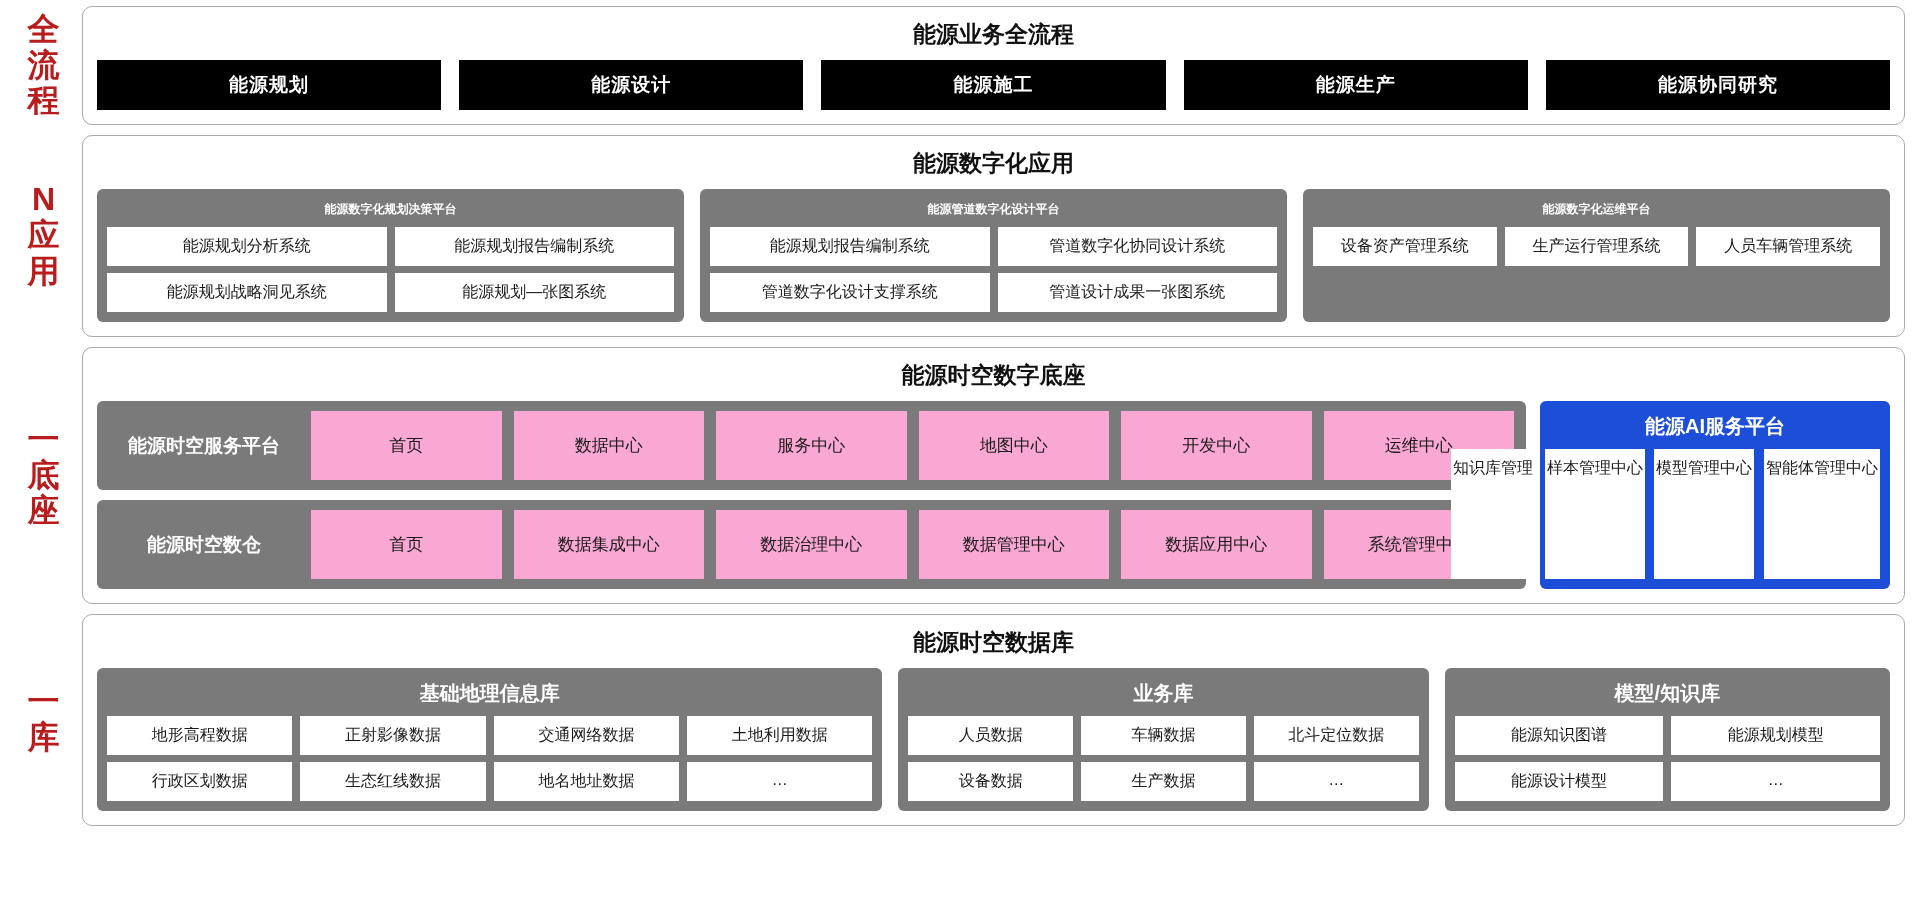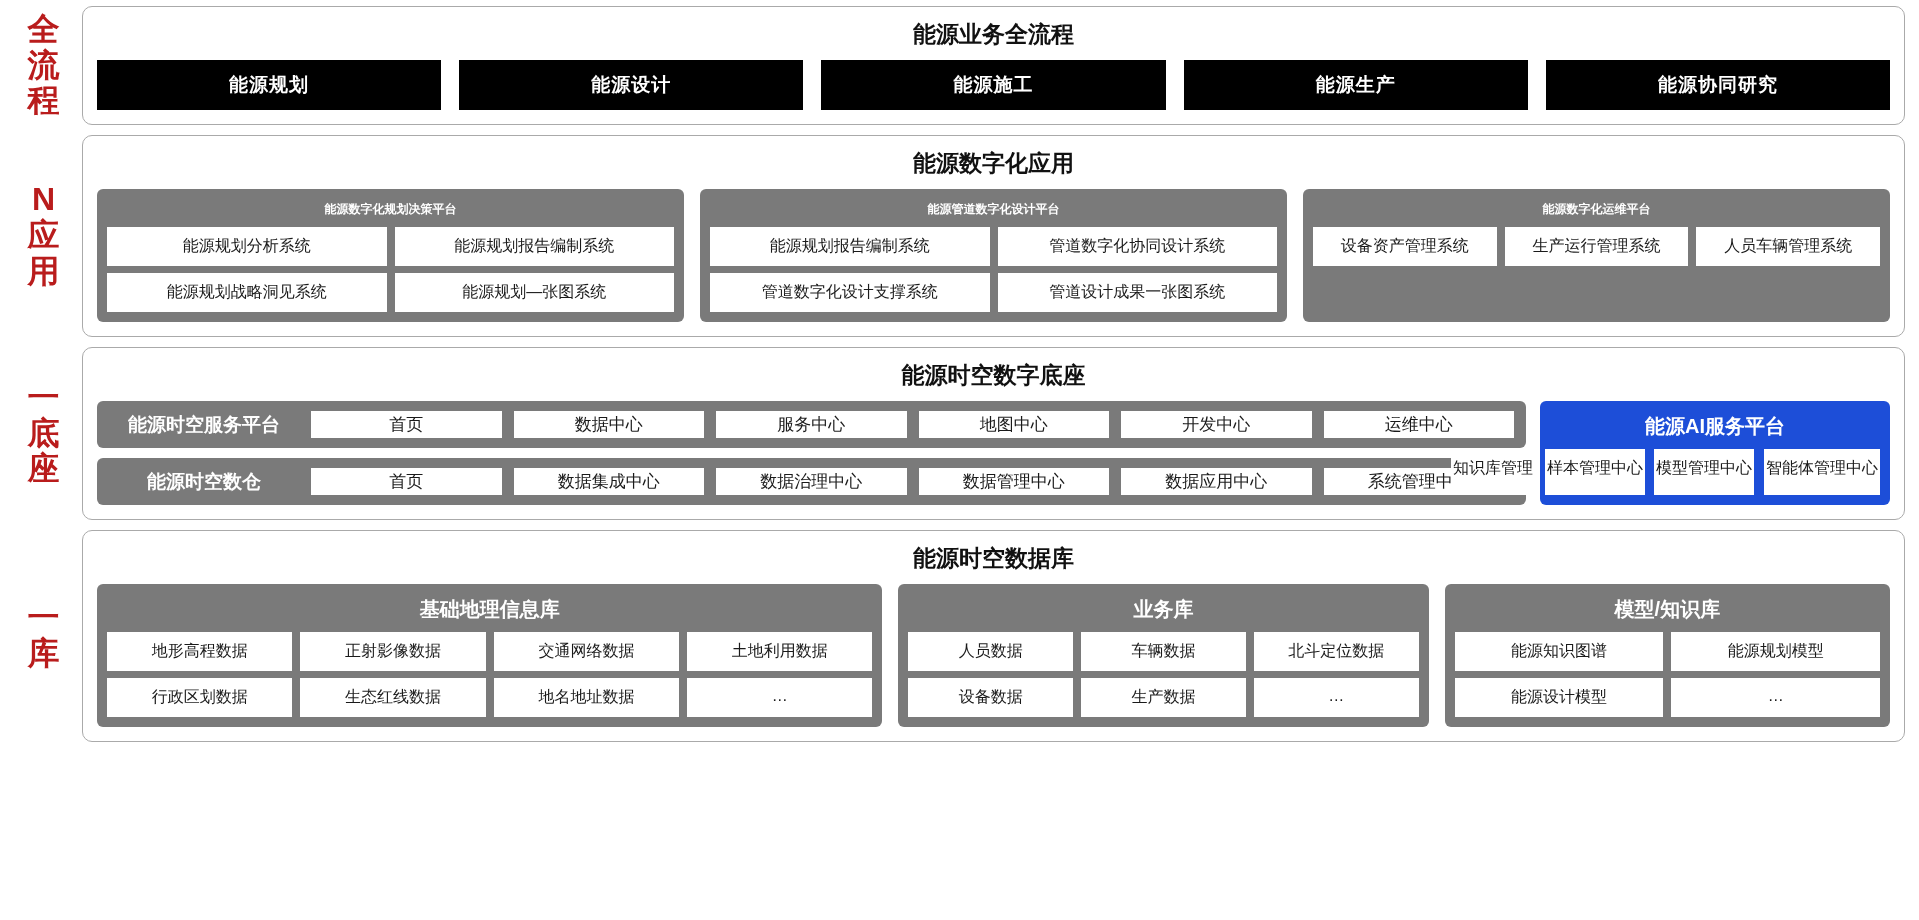--- a/index.html
+++ b/index.html
@@ -147,24 +147,24 @@
     min-width: 190px;
     text-align: center;
   }
   .strip-items {
     display: flex;
     gap: 12px;
     flex: 1;
   }
   .strip-item {
     flex: 1;
-    background: #ffffff;
+    background: #f9a8d4;
     text-align: center;
     font-size: 17px;
-    padding: 2px 4px;
+    padding: 23px 4px;
     white-space: nowrap;
   }
   .base-right {
     width: 350px;
     min-width: 350px;
     background: #1d4ed8;
     border-radius: 6px;
     padding: 8px 10px 10px 10px;
     box-sizing: border-box;
     display: flex;

